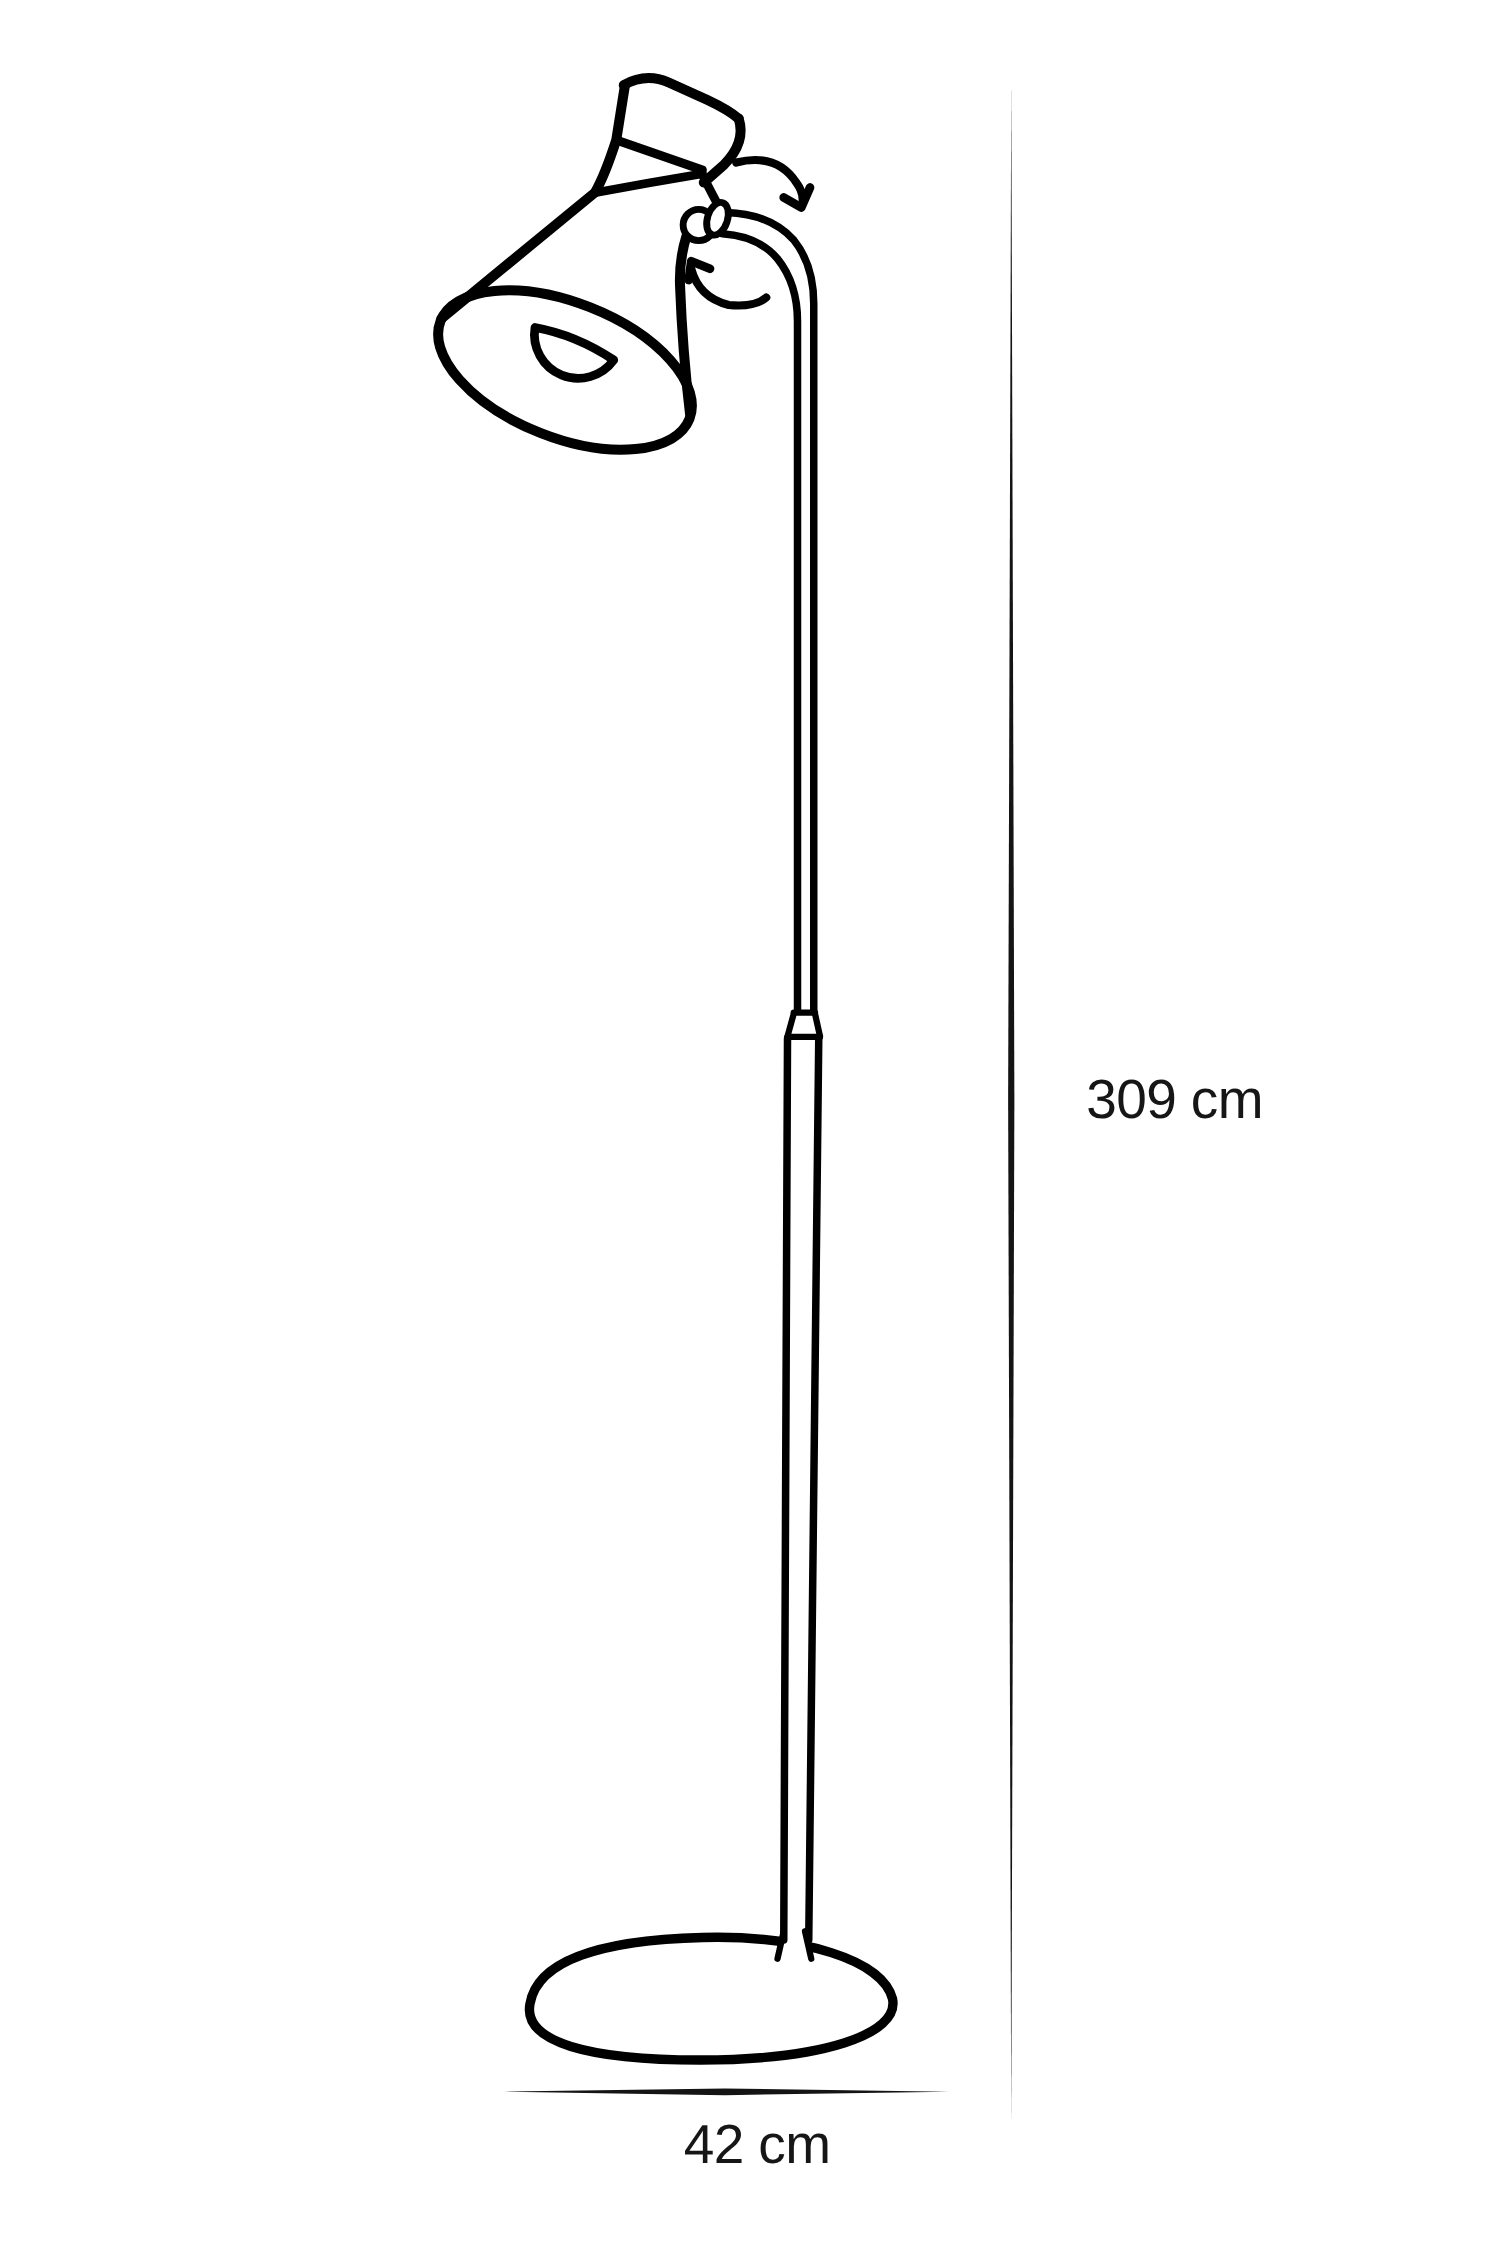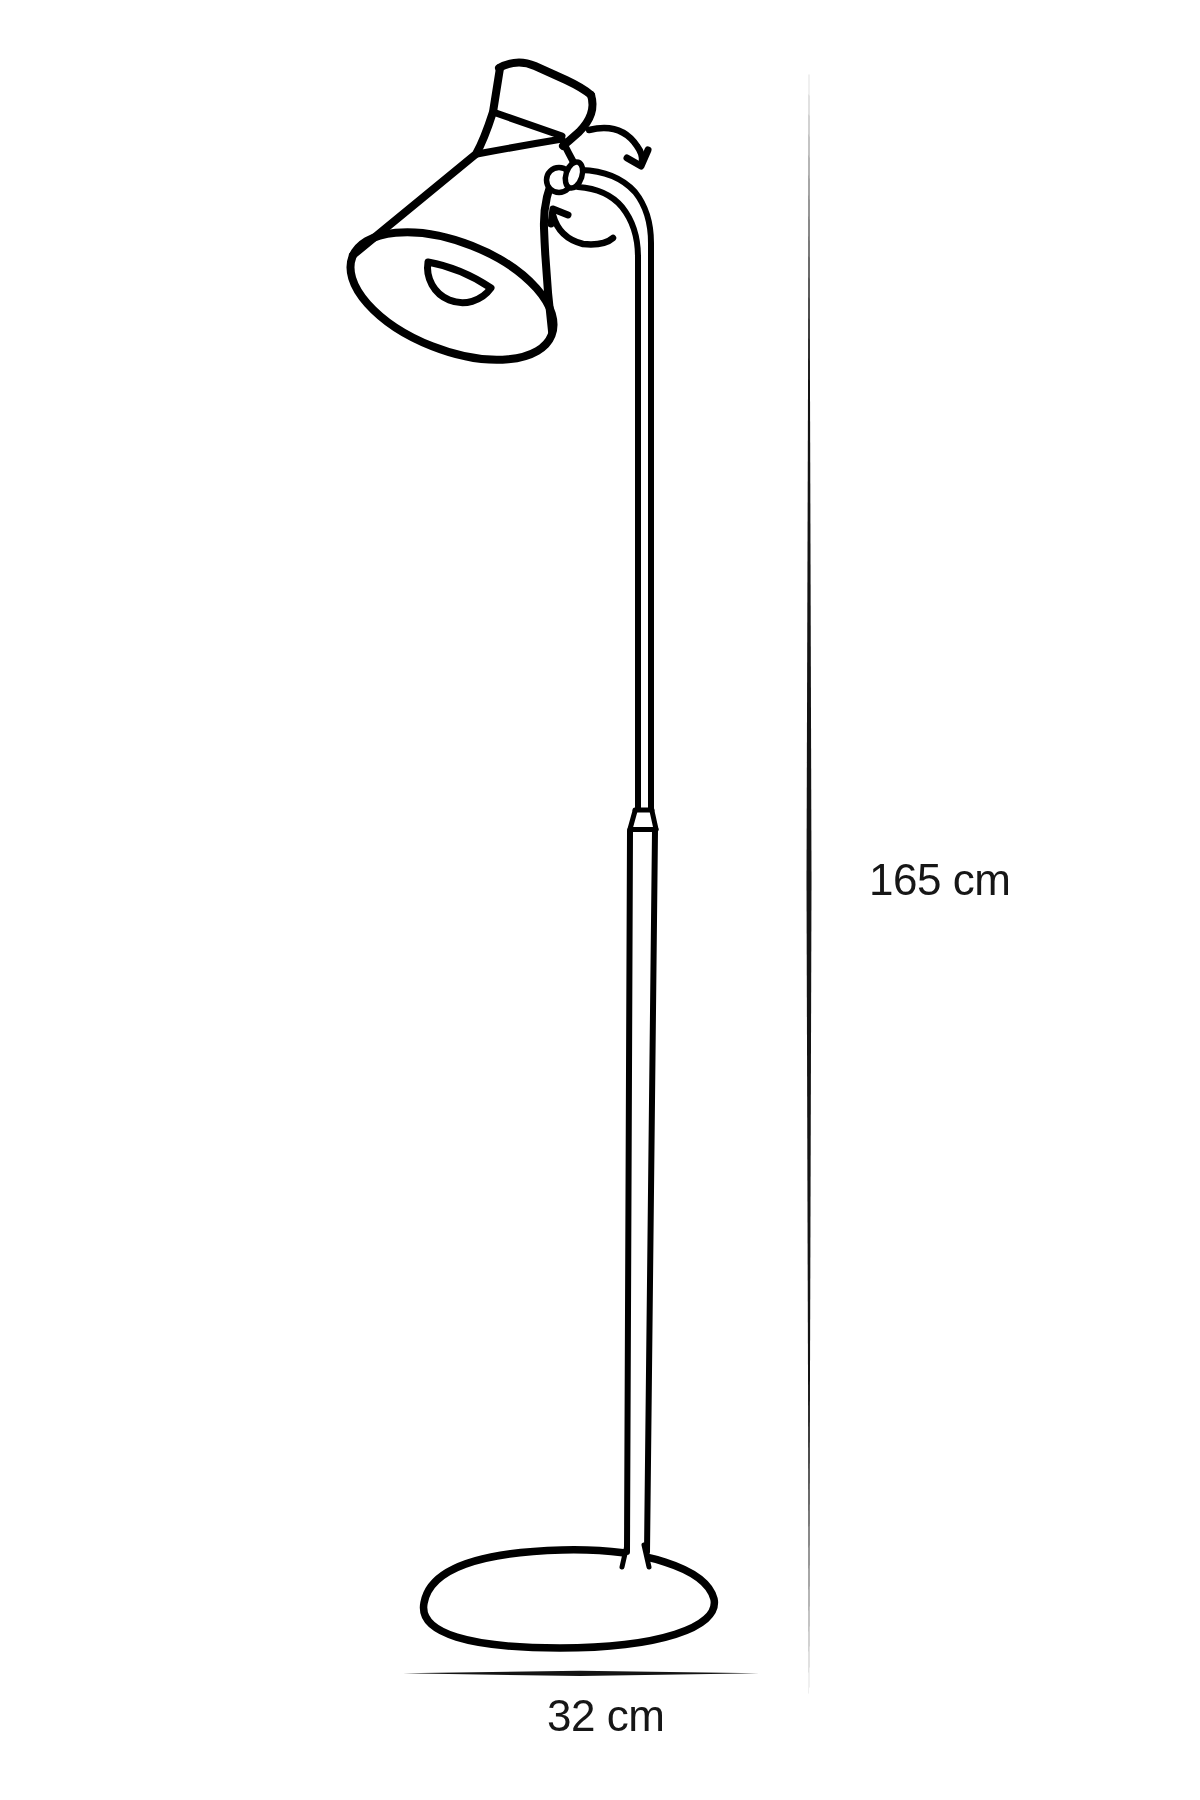--- a/index.html
+++ b/index.html
@@ -95,17 +95,17 @@
 
       <path d="M 428,262 Q 461,268 491,288 A 35,35 0 0 1 428,262" stroke-width="7"></path>
     </g>
 
     <g stroke="#000" stroke-width="5.5">
       <circle cx="559" cy="180" r="12.5" fill="#ffffff"></circle>
       <ellipse cx="574" cy="175" rx="8" ry="13.5" transform="rotate(18 574 175)" fill="#ffffff"></ellipse>
     </g>
   </svg>
 
-  <div class="dim-label height">165 cm</div>
+  <div class="dim-label height">309 cm</div>
 
-  <div class="dim-label width">32 cm</div>
+  <div class="dim-label width">42 cm</div>
 
 </div>
 
 </body></html>

